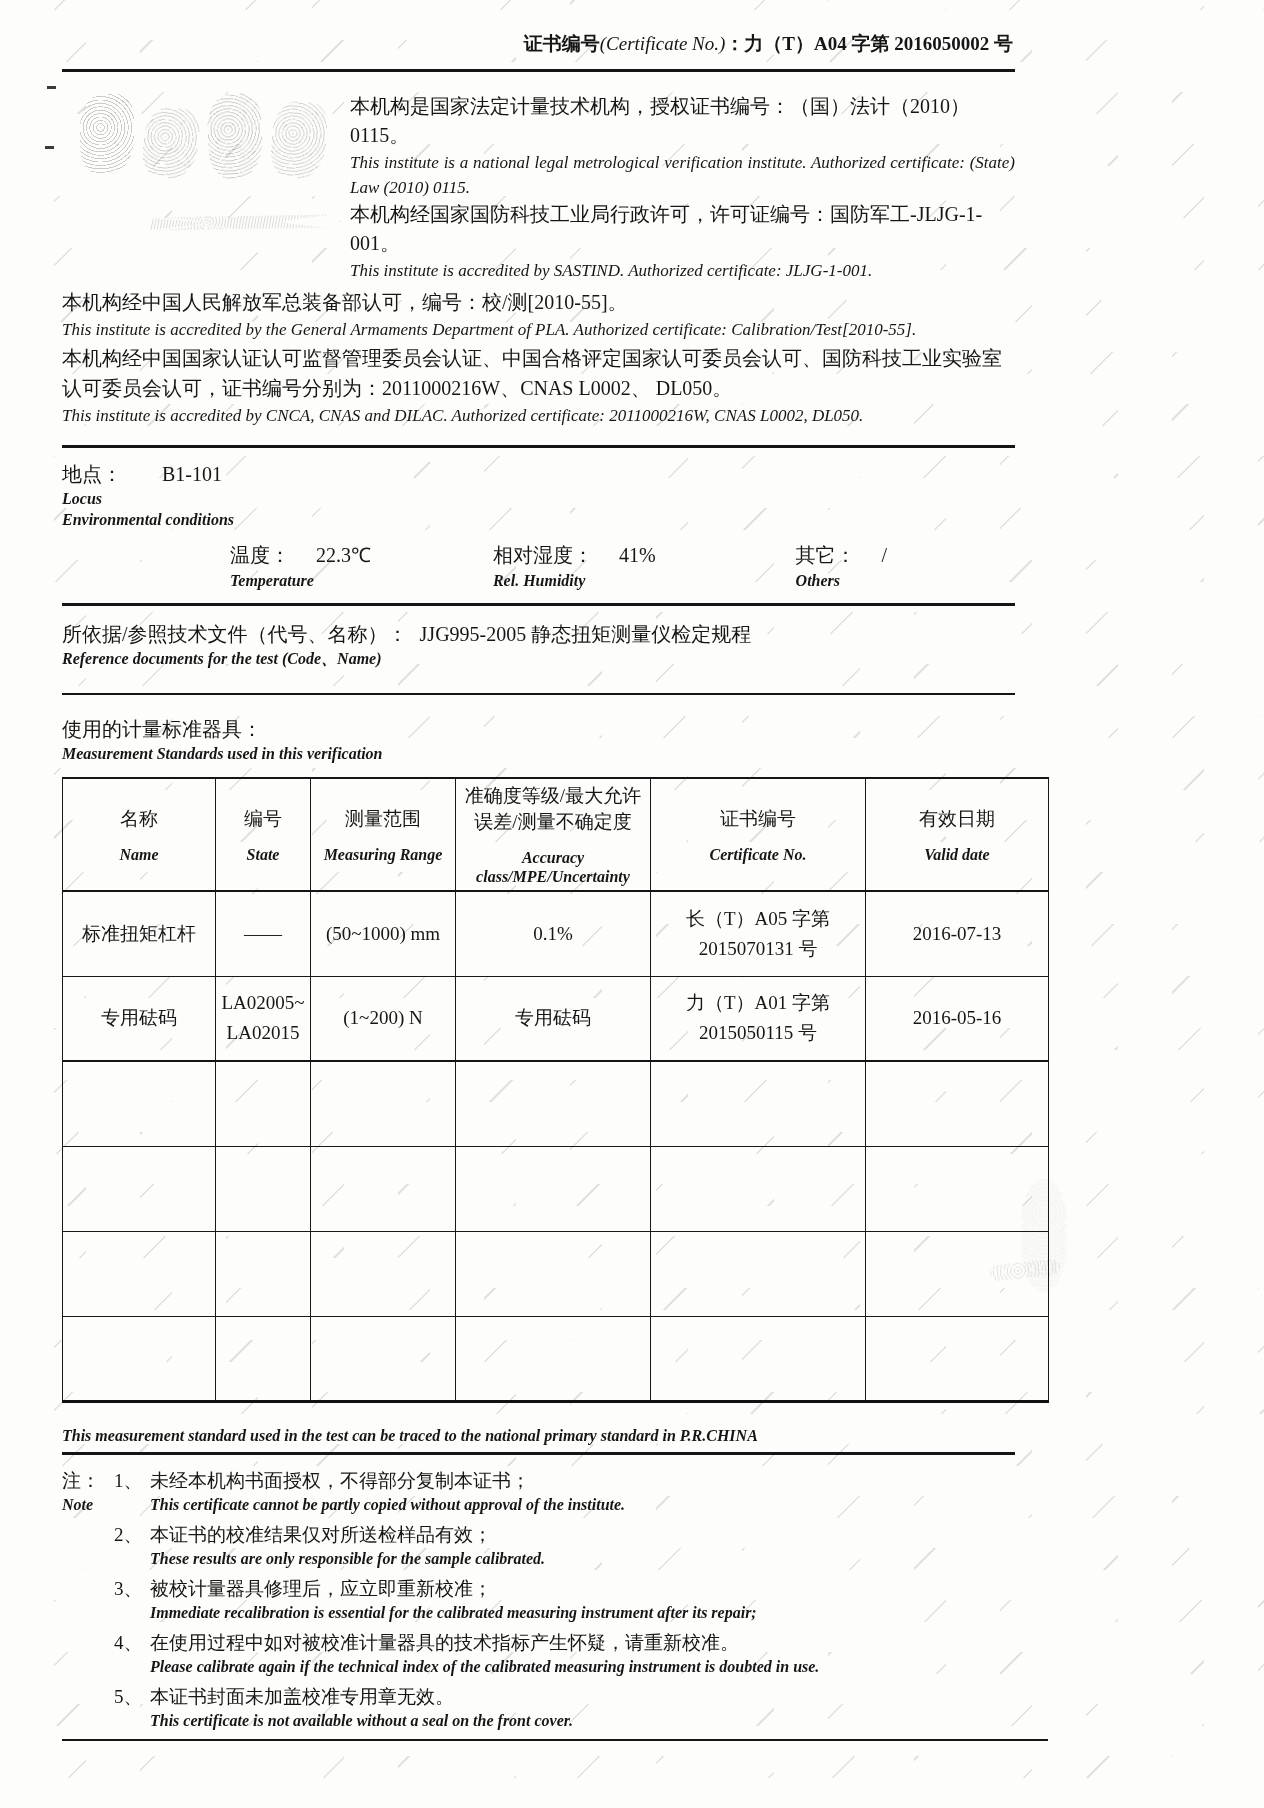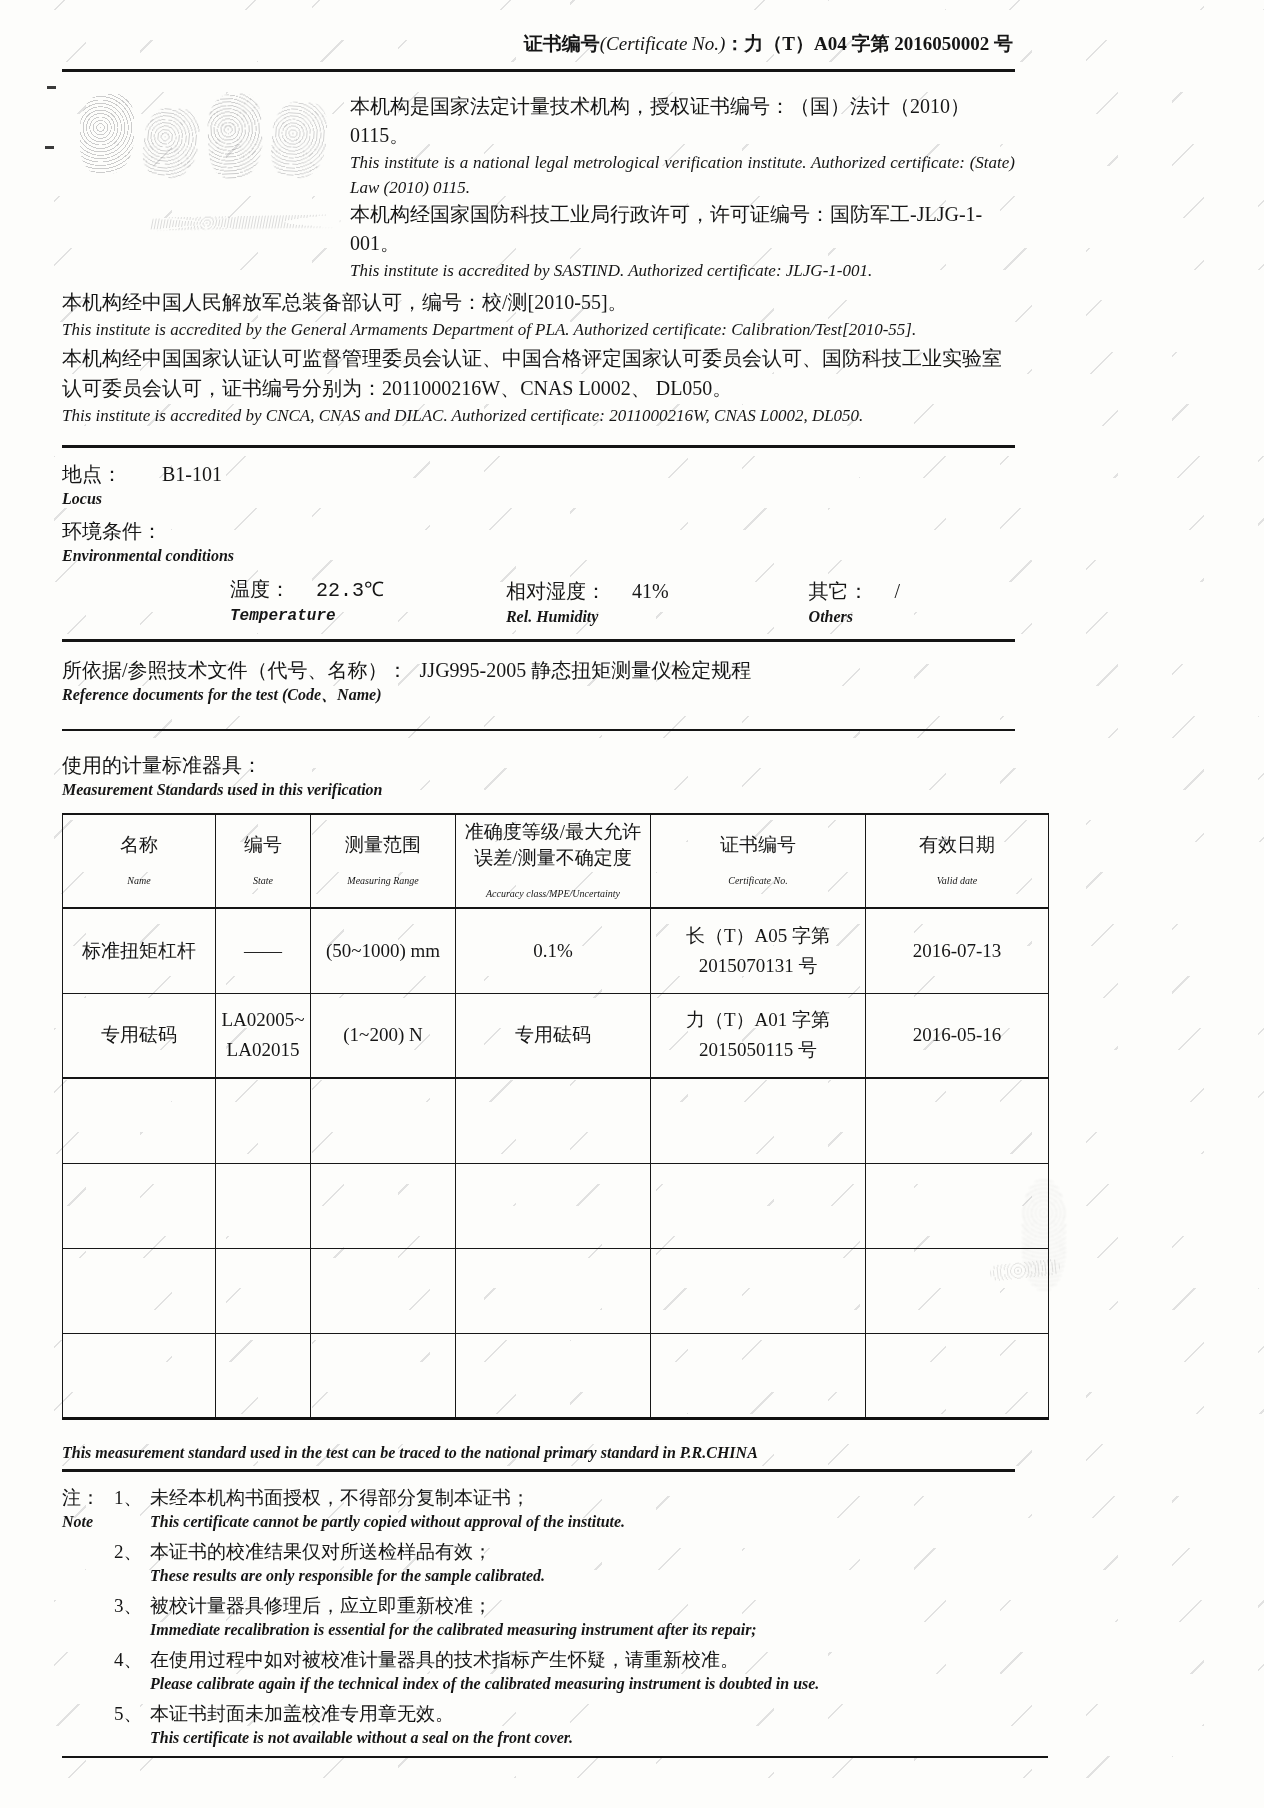--- a/index.html
+++ b/index.html
@@ -65,21 +65,21 @@
 
   
   .loc-sec{ margin-top:12px; }
   .label-en{ font-style:italic; font-weight:bold; font-size:16px; line-height:21px; }
   .loc-line .val{ margin-left:40px; }
   .env-title{ margin-top:8px; }
   .env-row{ display:flex; margin-top:10px; }
   .env-item .pair{ display:flex; }
   .env-item .cn{ line-height:30px; }
   .env-item .val{ margin-left:26px; }
-  .env-t{ margin-left:168px;font-family:Liberation Mono, monospace; }
+  .env-t{ margin-left:168px; }
   .env-h{ margin-left:122px; }
   .env-o{ margin-left:140px; }
 
   .rule-env{ margin-top:12px; }
 
   
   .ref-sec{ margin-top:14px; }
   .ref-line .val{ margin-left:12px; }
 
   .rule-ref{ margin-top:24px; }
@@ -94,21 +94,21 @@
     border:1.6px solid #181818; text-align:center; vertical-align:middle;
     font-weight:normal; padding:4px 4px;
   }
   table.std{ border-top:2.6px solid #151515; }
   table.std thead th{ border-bottom:2.6px solid #151515; }
   table.std tbody tr{ height:85px; }
   table.std thead tr{ height:90px; }
   table.std tbody tr:nth-child(2) td{ border-bottom:2.4px solid #151515; }
   table.std tbody tr:last-child td{ border-bottom:3px solid #111; }
   .th-cn{ font-size:19px; line-height:26px; white-space:pre-line; }
-  .th-en{ font-style:italic; font-weight:normal; font-size:10px; line-height:19px; margin-top:13px; }
+  .th-en{ font-style:italic; font-weight:bold; font-size:16px; line-height:19px; margin-top:13px; }
   td.cell{ font-size:19px; line-height:30px; white-space:pre-line; }
 
   
   .trace-sec{ margin-top:22px; }
   .rule-trace{ margin-top:6px; }
 
   
   .notes{ margin-top:13px; display:grid; grid-template-columns:52px 36px 1fr; row-gap:0; }
   .notes .cn{ font-size:19px; line-height:26px; }
   .notes .en{ font-size:16px; line-height:22px; font-style:italic; font-weight:bold; }
@@ -171,21 +171,20 @@
       <div class="en">This institute is accredited by CNCA, CNAS and DILAC. Authorized certificate: 2011000216W, CNAS L0002, DL050.</div>
     </div>
 
     <div class="rule rule-mid w-text"></div>
 
     <div class="loc-sec w-text">
       <div class="cn loc-line">
         <span>地点：</span><span class="val">B1-101</span>
       </div>
       <div class="label-en">Locus</div>
-      <div class="cn env-title">环境条件：</div>
       <div class="label-en">Environmental conditions</div>
 
       <div class="env-row">
         <div class="env-item env-t">
           <div class="pair cn">
             <span>温度：</span>
             <span class="val">22.3℃</span>
           </div>
           <div class="label-en">Temperature</div>
         </div>

